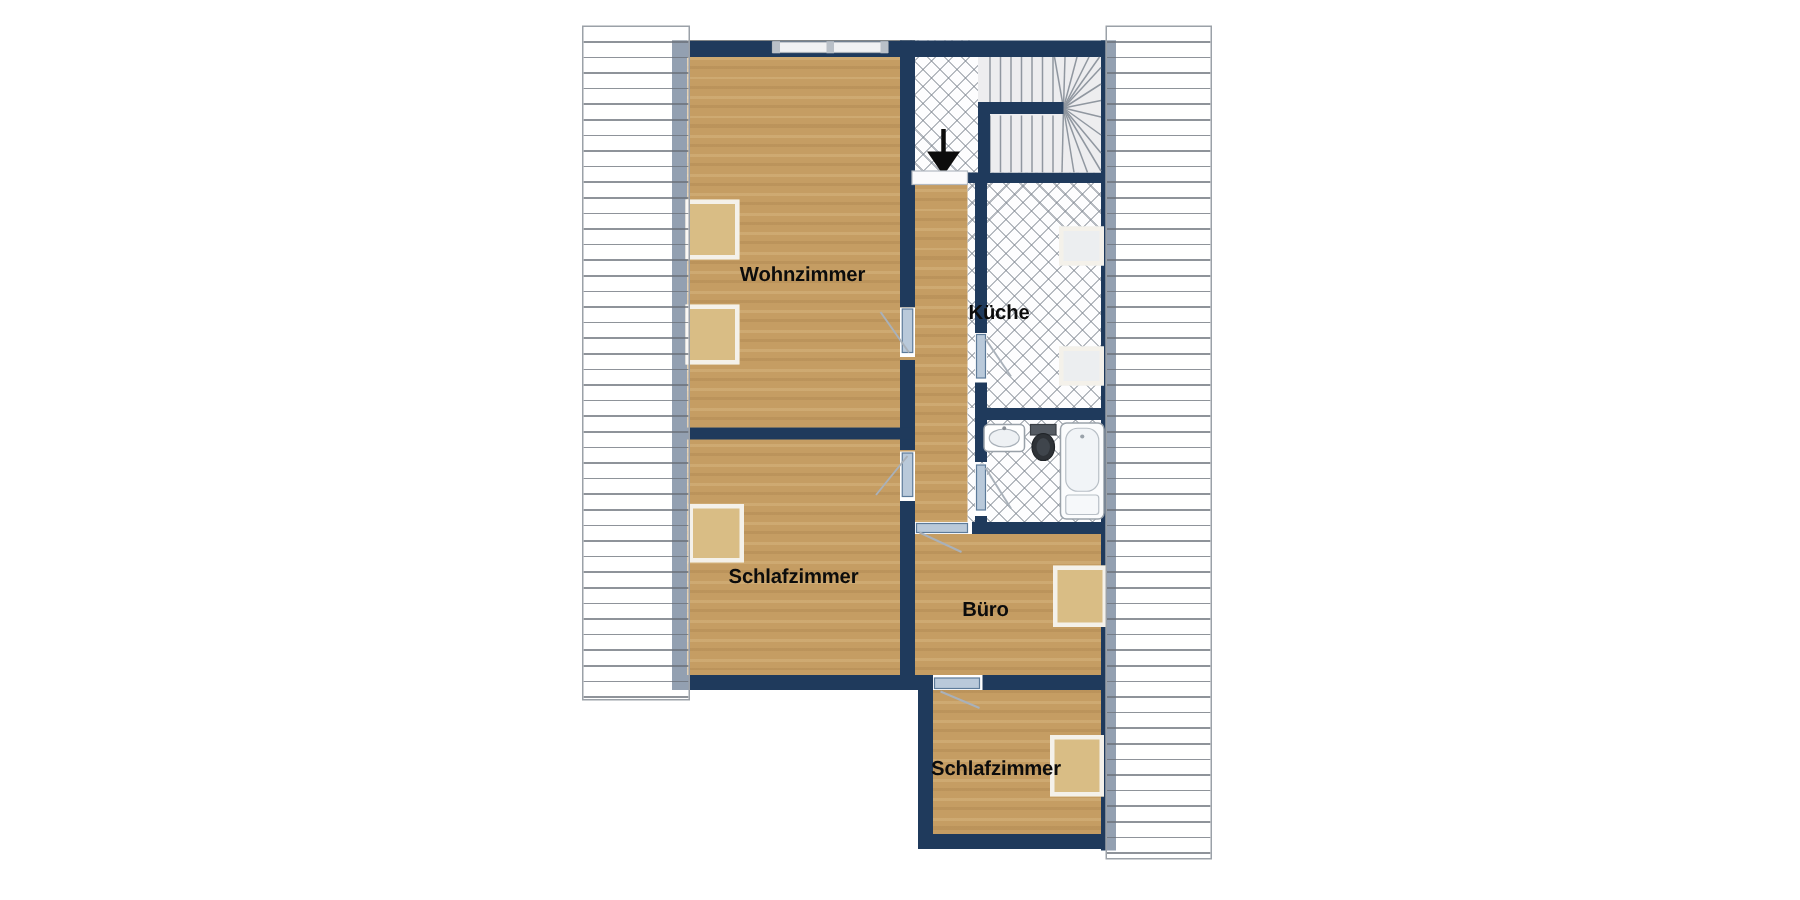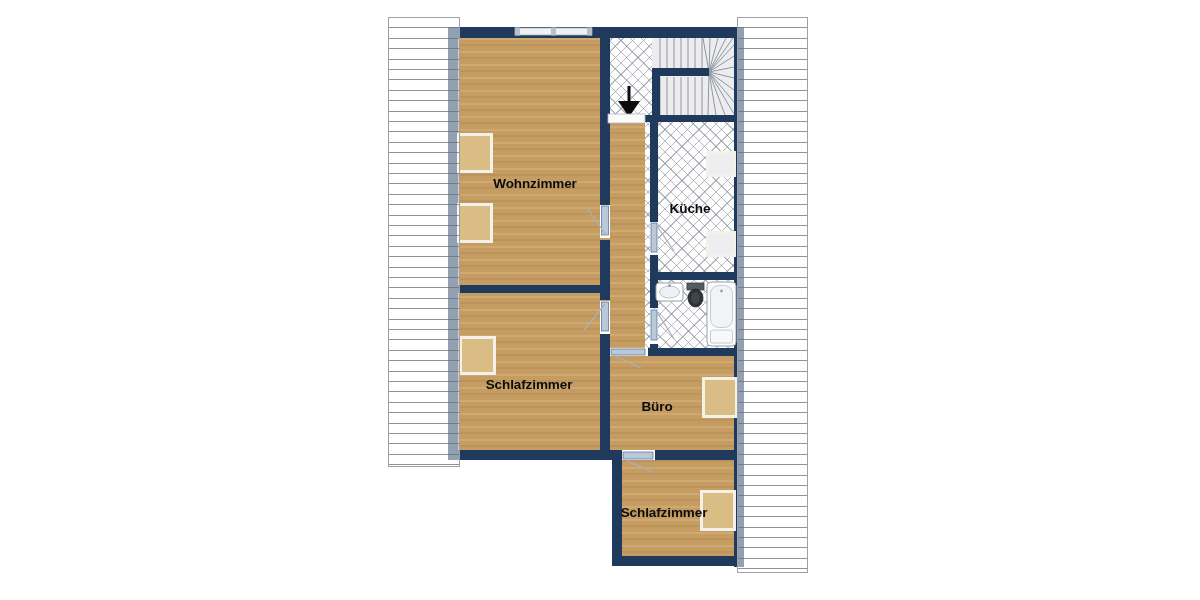--- a/index.html
+++ b/index.html
@@ -133,21 +133,21 @@
     </g>
     <g>
       <rect x="707" y="282" width="29" height="64" rx="4" fill="#fbfcfd" stroke="#9aa2aa" stroke-width="1"></rect>
       <rect x="710.5" y="285.5" width="22" height="42" rx="8" fill="#f1f4f7" stroke="#b8bfc6" stroke-width="0.8"></rect>
       <rect x="710.5" y="330" width="22" height="13" rx="2" fill="#f6f8fa" stroke="#b8bfc6" stroke-width="0.8"></rect>
       <circle cx="721.5" cy="291" r="1.4" fill="#9aa2aa"></circle>
     </g>
   </svg>
 
   <div class="room-label" style="left:535px;top:183px">Wohnzimmer</div>
-  <div class="room-label" style="left:690px;top:208px">Küche</div>
+  <div class="room-label" style="left:666px;top:208px">Küche</div>
   <div class="room-label" style="left:529px;top:384px">Schlafzimmer</div>
   <div class="room-label" style="left:657px;top:406px">Büro</div>
   <div class="room-label" style="left:664px;top:512px">Schlafzimmer</div>
 
   <div class="abs roof" style="left:388px;top:17px;width:72px;height:450px"></div>
   <div class="abs roof" style="left:737px;top:17px;width:71px;height:556px"></div>
 <div class="abs wall" style="left: 448px; top: 27px; width: 296px; height: 11px;"></div>
     <div class="abs wall" style="left: 448px; top: 27px; width: 10px; height: 433px;"></div>
     <div class="abs wall" style="left: 734px; top: 27px; width: 10px; height: 540px;"></div>
     <div class="abs wall" style="left: 448px; top: 450px; width: 296px; height: 10px;"></div>

